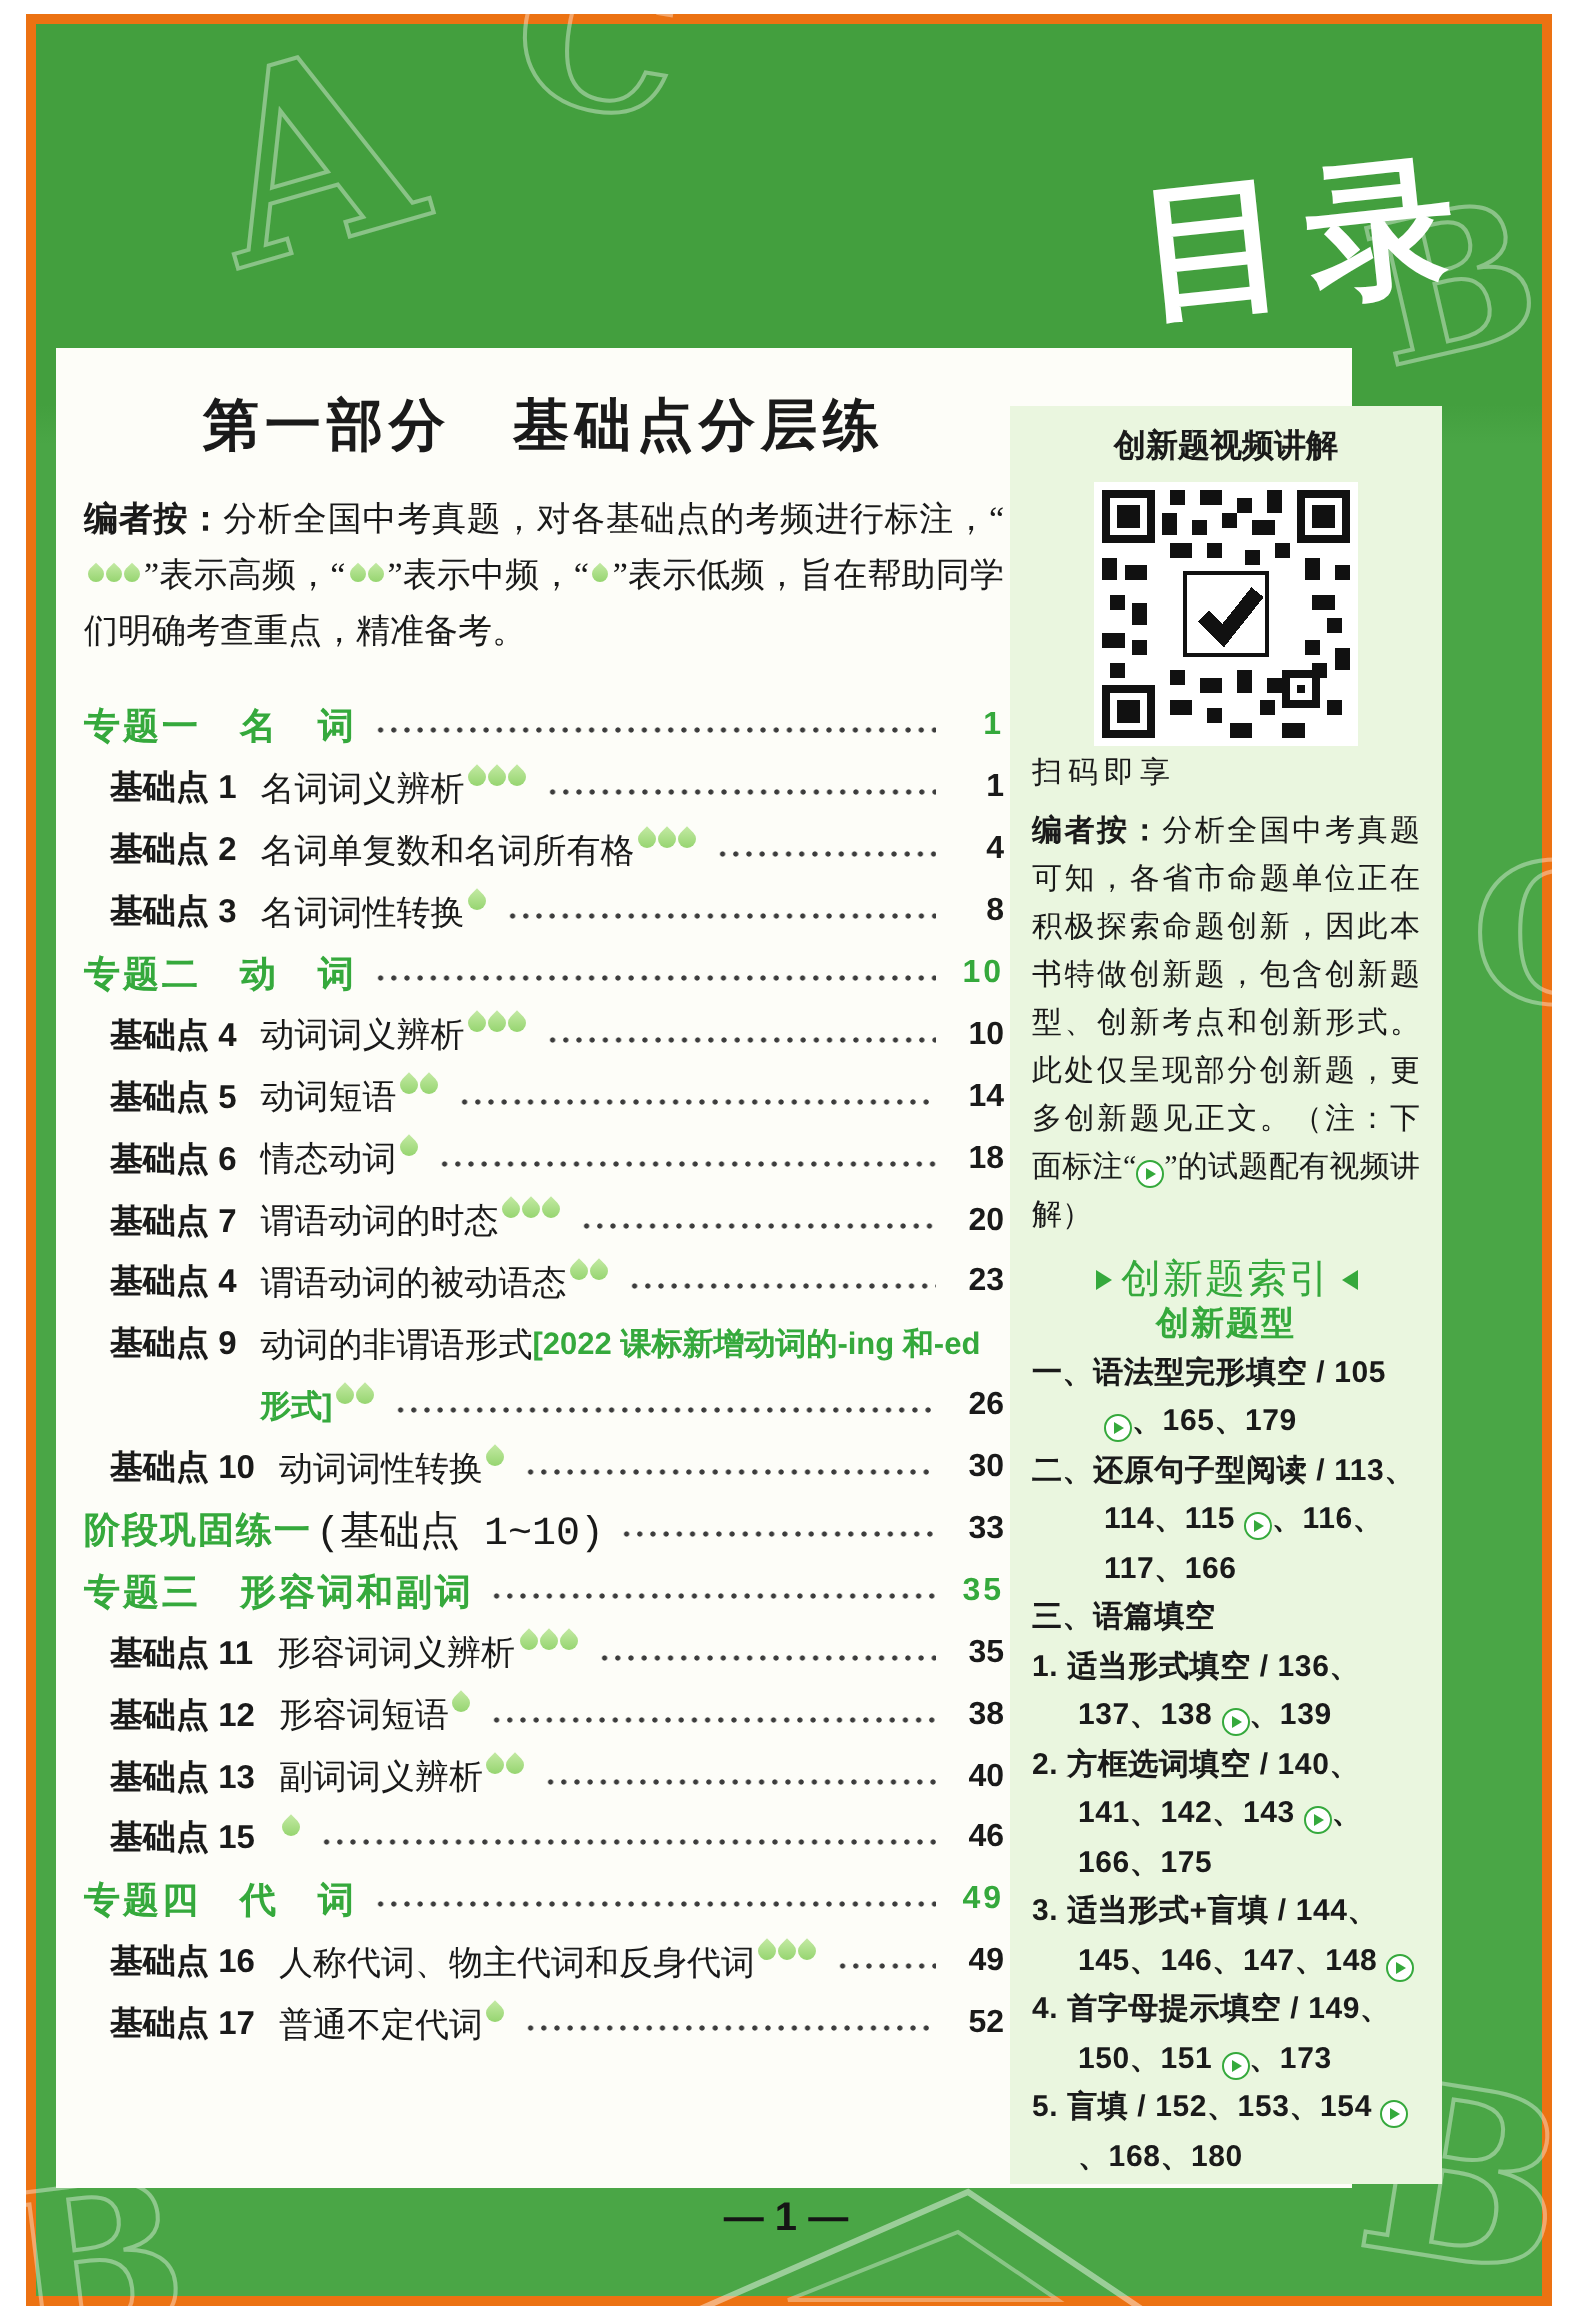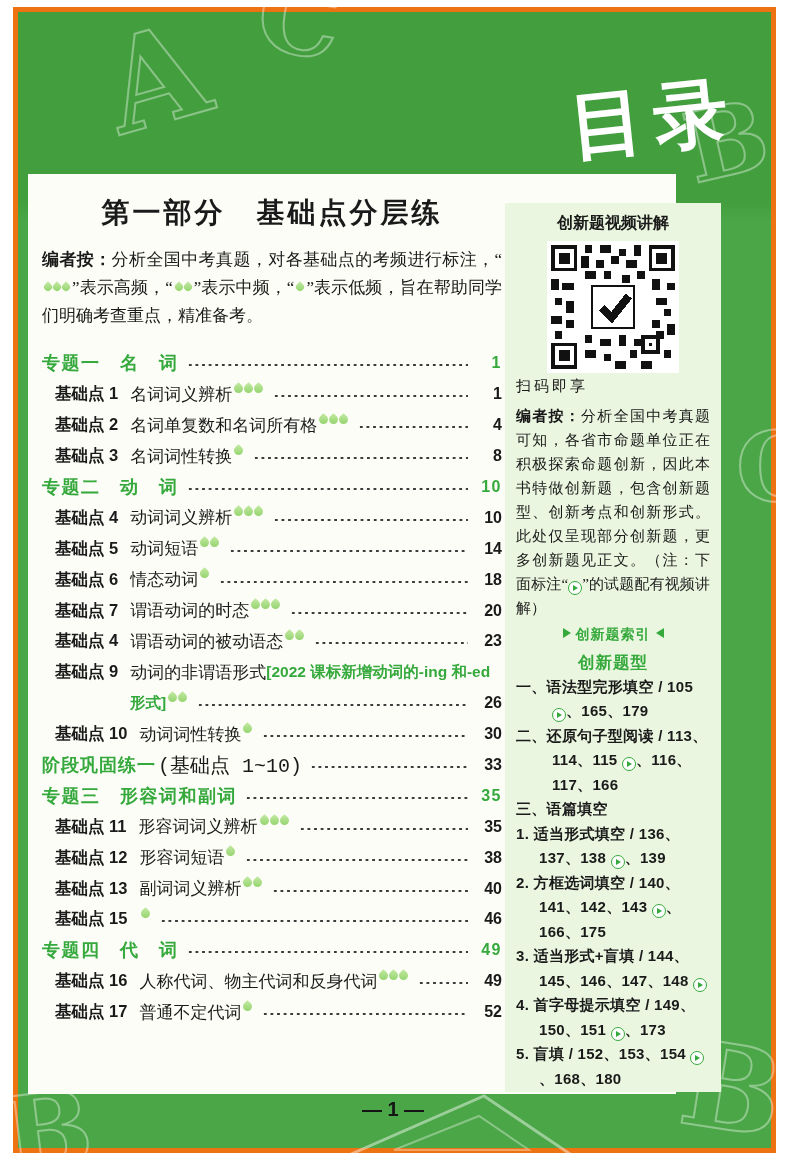--- a/index.html
+++ b/index.html
@@ -60,21 +60,21 @@
   .sidebar{position:absolute;left:477px;top:29px;width:216px;height:889px;
       background:var(--sb-bg);padding:10px 11px 0;overflow:hidden}
   .vb-title{text-align:center;font-weight:700;font-size:16px}
   .qr-wrap{width:132px;height:132px;margin:7px auto 4px;background:#fff;
       display:flex;align-items:center;justify-content:center}
   .vb-caption{text-align:left;font-family:Liberation Serif, serif;font-size:15px;letter-spacing:3px}
   .sb-note{margin-top:8px;font-family:"Liberation Serif",serif;font-size:15px;
       line-height:24px;text-align:justify}
   .sb-note .lbl{font-family:"Liberation Sans",sans-serif;font-weight:700}
   .idx-header{margin-top:6px;text-align:center;color:var(--green-text);
-      font-weight:700;font-size:14px;letter-spacing:1px;height:24px}
+      font-weight:400;font-size:20px;letter-spacing:1px;height:24px}
   .tri{display:inline-block;width:0;height:0;vertical-align:1px}
   .tri-r{border-left:8px solid var(--green-text);border-top:5px solid transparent;
       border-bottom:5px solid transparent;margin-right:5px}
   .tri-l{border-right:8px solid var(--green-text);border-top:5px solid transparent;
       border-bottom:5px solid transparent;margin-left:5px}
   .sec-heading{text-align:center;color:var(--green-text);font-weight:700;
       font-size:16.5px;letter-spacing:1px;line-height:24.5px}
   .sb-item{font-weight:600;font-size:15px;line-height:24.5px;letter-spacing:.3px}
   .hang-wide{padding-left:36px;text-indent:-36px}
   .hang-num{padding-left:23px;text-indent:-23px}

